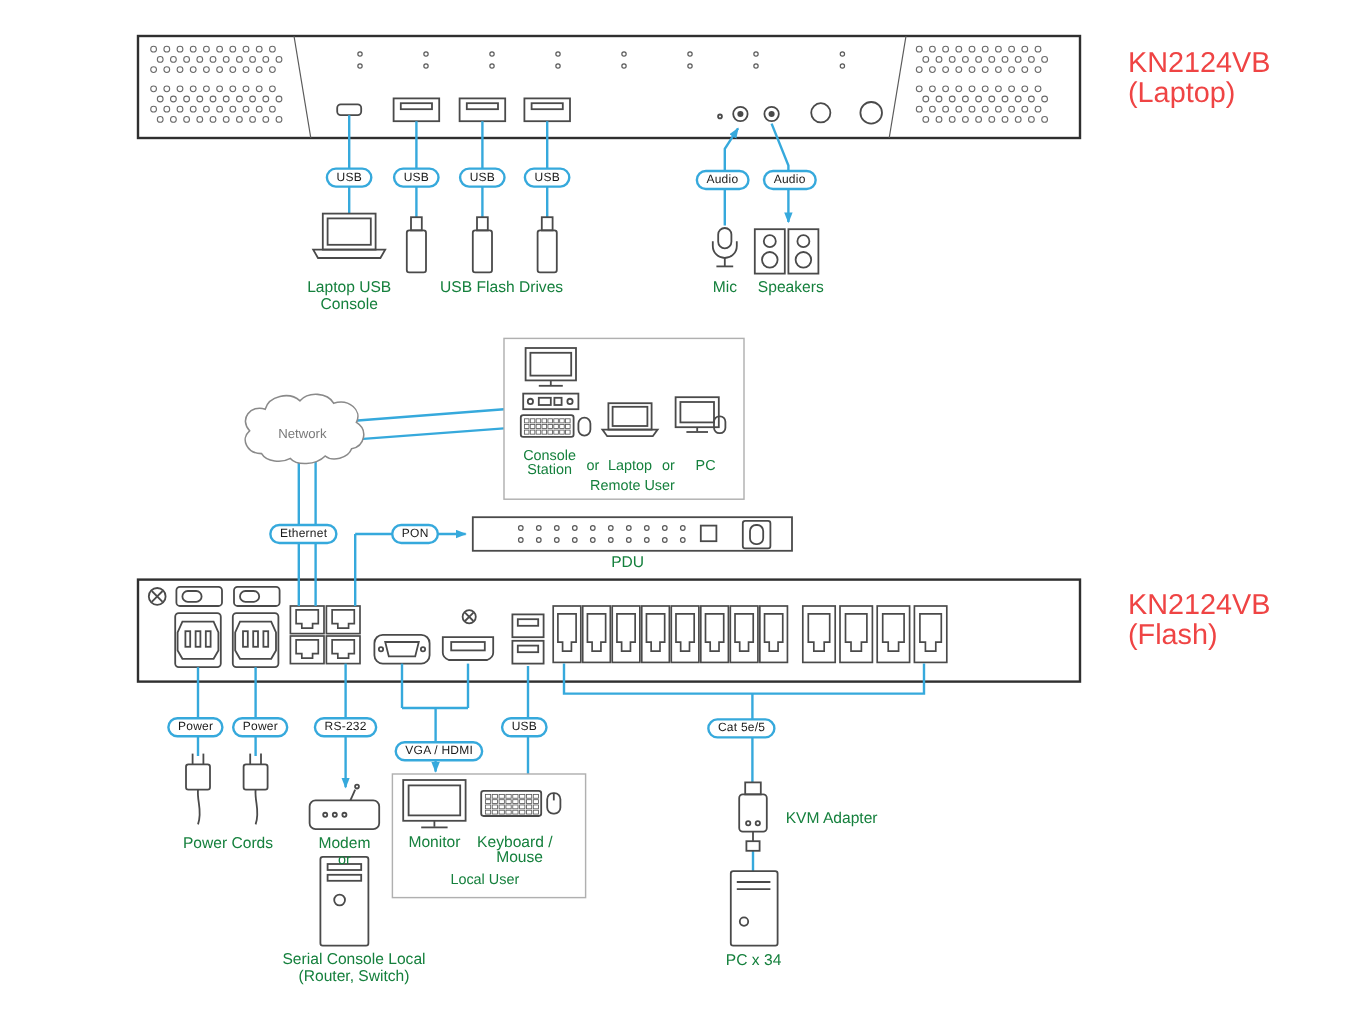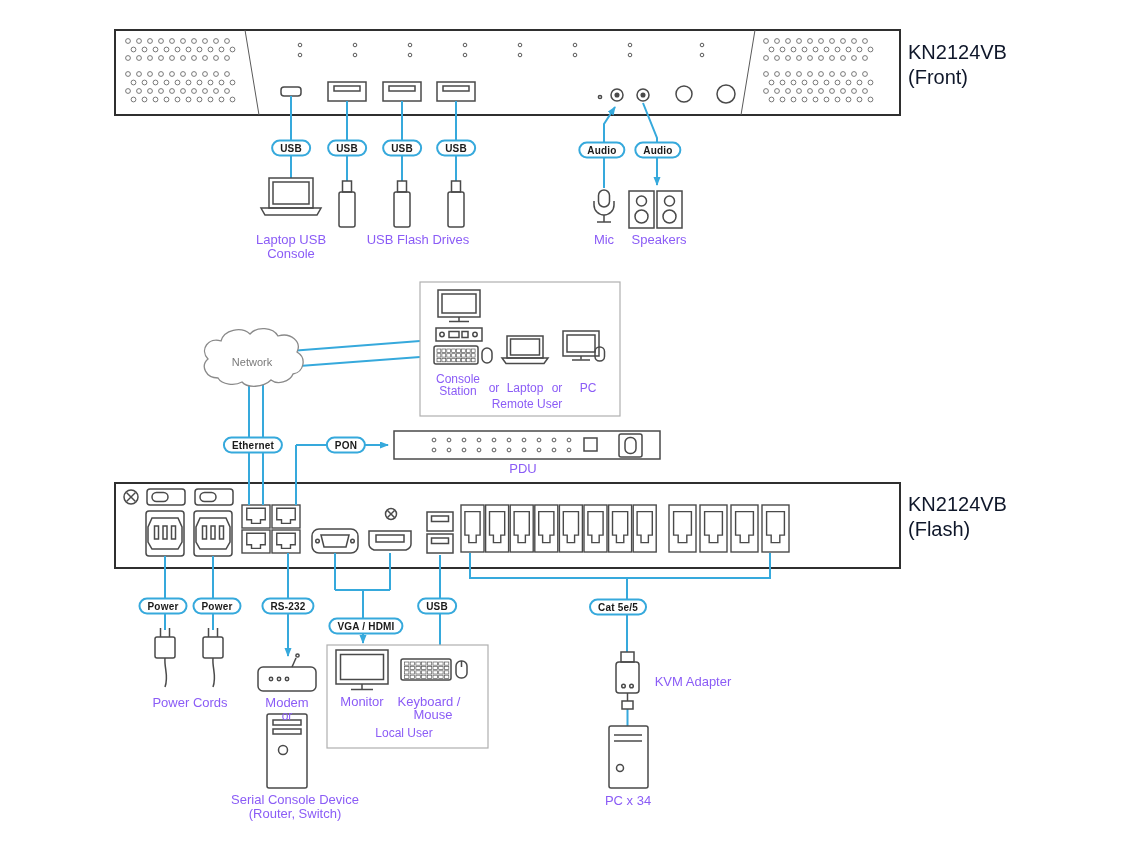--- a/index.html
+++ b/index.html
@@ -25,32 +25,33 @@
   #vent-left circle, #vent-right circle { fill:#fff; stroke:#6a6a6a; stroke-width:.9; }
   #front-dots circle, #pdu-dots circle  { fill:none; stroke:#5a5a5a; stroke-width:1; }
   #rj-bank1 rect, #rj-bank1 path, #rj-bank2 rect, #rj-bank2 path,
   #rj-eth rect,  #rj-eth path           { fill:none; stroke:#4a4a4a; stroke-width:1.4; }
   #kb-console rect, #kb-local rect      { fill:none; stroke:#5a5a5a; stroke-width:.7; }
 
   
   .pill {
     position:absolute; transform:translate(-50%,-50%); z-index:3;
     background:#fff; border:2px solid var(--blue,#36a9dc); border-radius:9px;
-    font-weight:bold; font-size:10px; color:#1a1a1a; padding:1px 7px;
+    font-weight:normal; font-size:10px; color:#1a1a1a; padding:1px 7px;
     white-space:nowrap; letter-spacing:.2px;
   }
   .cap {
     position:absolute; transform:translate(-50%,-50%); z-index:2;
-    font-size:13px; color:#8b5cf6; white-space:nowrap;
+    font-size:13px; color:#15803d; white-space:nowrap;
   }
   .cap.small { font-size:12px; }
   .cap.gray  { color:#7a7a7a; font-size:11px; }
   .title {
-    position:absolute; z-index:2; font-size:20px; line-height:25px; color:#0f172a;
+    position:absolute; z-index:2; font-size:24px; line-height:25px; color:#ef4444;
     white-space:nowrap;
+    margin-left:32px;
   }
 </style>
 </head>
 <body>
 
 <svg id="art" width="1140" height="850" viewBox="0 0 1140 850">
   <defs>
     <marker id="arr" markerWidth="10" markerHeight="10" refX="8" refY="3.5" orient="auto" markerUnits="userSpaceOnUse">
       <path d="M0,0 L9,3.5 L0,7 z"></path>
     </marker>
@@ -565,21 +566,21 @@
   <g class="dk">
     <rect x="609" y="726" width="39" height="62" rx="2"></rect>
     <line x1="614" y1="735" x2="642" y2="735"></line>
     <line x1="614" y1="741" x2="642" y2="741"></line>
     <circle cx="620" cy="768" r="3.5"></circle>
   </g>
 </svg>
 
 <div class="title" style="left:908px; top:40px">
   <div>KN2124VB</div>
-  <div>(Front)</div>
+  <div>(Laptop)</div>
 </div>
 <div class="title" style="left:908px; top:492px">
   <div>KN2124VB</div>
   <div>(Flash)</div>
 </div>
 
 <div class="pill" style="left:291px; top:148px">USB</div>
 <div class="pill" style="left:347px; top:148px">USB</div>
 <div class="pill" style="left:402px; top:148px">USB</div>
 <div class="pill" style="left:456px; top:148px">USB</div>
@@ -606,20 +607,20 @@
 <div class="cap small" style="left:494px; top:388px">or</div>
 <div class="cap small" style="left:525px; top:388px">Laptop</div>
 <div class="cap small" style="left:557px; top:388px">or</div>
 <div class="cap small" style="left:588px; top:388px">PC</div>
 <div class="cap small" style="left:527px; top:404px">Remote User</div>
 <div class="cap" style="left:523px; top:468px">PDU</div>
 
 <div class="cap" style="left:190px; top:702px">Power Cords</div>
 <div class="cap" style="left:287px; top:702px">Modem</div>
 <div class="cap small" style="left:287px; top:716px">or</div>
-<div class="cap" style="left:295px; top:799px">Serial Console Device</div>
+<div class="cap" style="left:295px; top:799px">Serial Console Local</div>
 <div class="cap" style="left:295px; top:813px">(Router, Switch)</div>
 <div class="cap" style="left:362px; top:701px">Monitor</div>
 <div class="cap" style="left:429px; top:701px">Keyboard /</div>
 <div class="cap" style="left:433px; top:714px">Mouse</div>
 <div class="cap small" style="left:404px; top:733px">Local User</div>
 <div class="cap" style="left:693px; top:681px">KVM Adapter</div>
 <div class="cap" style="left:628px; top:800px">PC x 34</div>
 
 </body></html>

